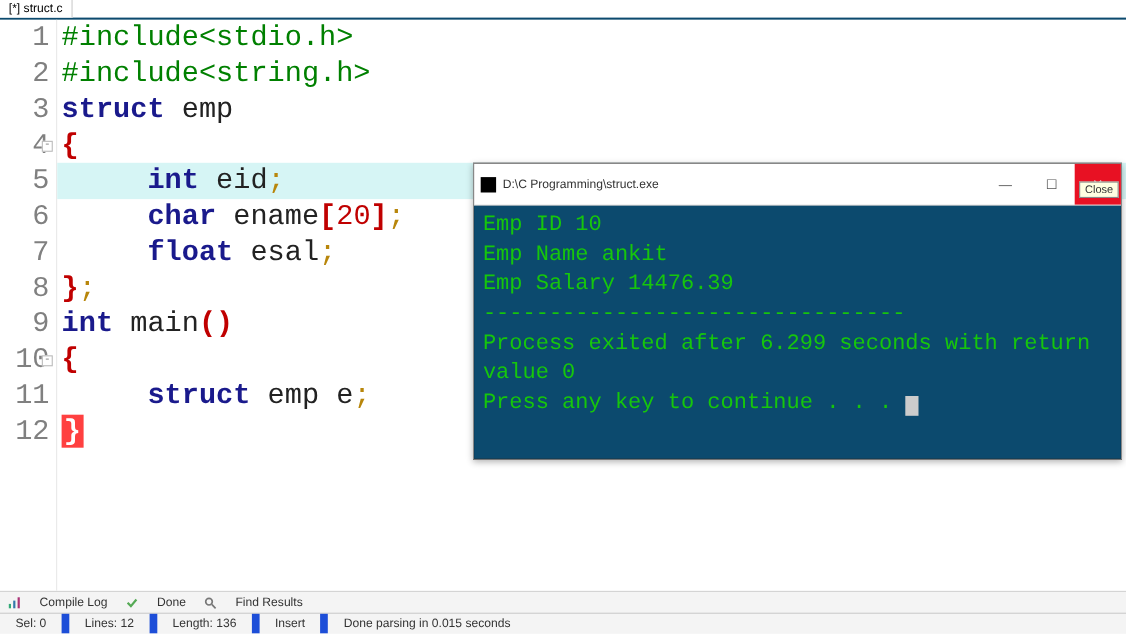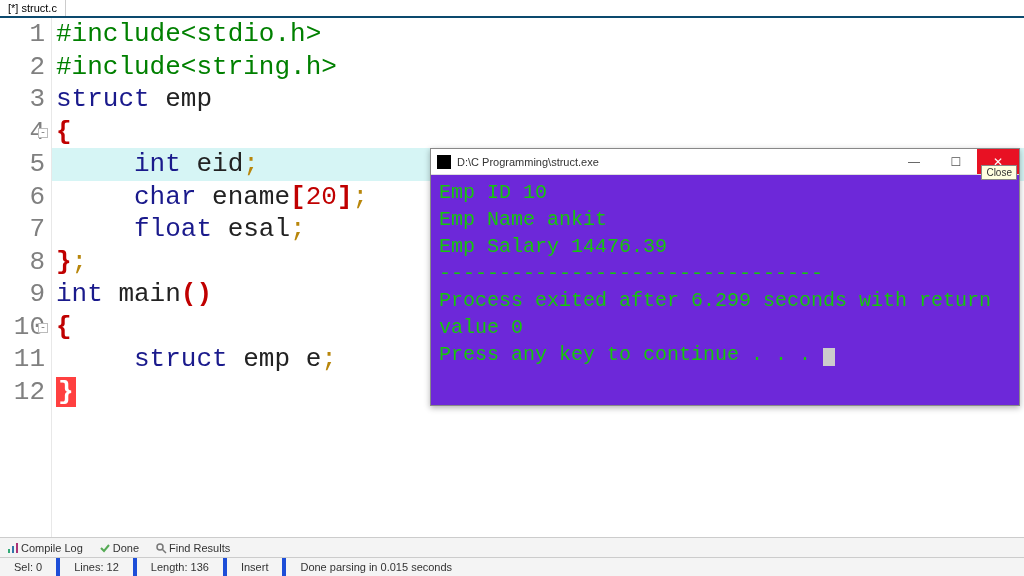--- a/index.html
+++ b/index.html
@@ -9,48 +9,48 @@
     .tab { background: #fff; padding: 1px 8px; font-size: 11px; border-right: 1px solid #ccc; height: 100%; display: flex; align-items: center; }
     
     .editor { background: #fff; height: 519px; display: flex; font-family: Consolas, "Courier New", monospace; font-size: 26px; line-height: 1.25; position: relative; }
     .gutter { width: 52px; text-align: right; padding-right: 6px; color: #808080; user-select: none; position: relative; border-right: 1px solid #e8e8e8; }
     .gutter .ln { height: 32.5px; }
     .code { flex: 1; position: relative; }
     .code .row { height: 32.5px; white-space: pre; padding-left: 4px; }
     .row.highlight { background: #d6f5f5; }
     
     .kw-pp { color: #008000; }
-    .kw-type { color: #1a1a8c; font-weight: normal; }
+    .kw-type { color: #1a1a8c; font-weight: bold; }
     .brace-open { color: #c00000; font-weight: bold; }
     .brace-last { background: #ff4040; color: #fff; padding: 0 2px; font-weight: bold; }
     .num { color: #c00000; }
     .paren { color: #c00000; font-weight: bold; }
     .plain { color: #222; }
     .semi { color: #b8860b; }
     
     .fold { position: absolute; left: 38px; color: #808080; font-size: 10px; width: 10px; height: 10px; border: 1px solid #bbb; text-align: center; line-height: 8px; background: #fff; }
     
     .console-window { position: absolute; left: 430px; top: 148px; width: 590px; border: 1px solid #888; background: #000; box-shadow: 0 2px 6px rgba(0,0,0,0.3); }
-    .console-titlebar { background: #fff; height: 26px; display: flex; align-items: center; border-bottom: 1px solid #ddd; }
+    .console-titlebar { background: #fff; height: 38px; display: flex; align-items: center; border-bottom: 1px solid #ddd; }
     .console-icon { width: 14px; height: 14px; background: #000; margin: 0 6px; }
     .console-title { flex: 1; font-size: 11px; color: #333; }
     .win-btns { display: flex; height: 100%; }
     .win-btn { width: 42px; display: flex; align-items: center; justify-content: center; font-size: 12px; color: #555; }
     .win-btn.close { background: #e81123; color: #fff; }
     .tooltip { position: absolute; right: 2px; top: 16px; background: #ffffe1; border: 1px solid #888; padding: 1px 4px; font-size: 10px; color: #333; z-index: 5; }
     
-    .console-body { background: #6d28d9; padding: 4px 8px; font-family: Consolas, "Courier New", monospace; font-size: 20px; color: #16c60c; line-height: 1.35; white-space: pre-wrap; word-break: break-all; min-height: 230px; }
+    .console-body { background: #0c4a6e; padding: 4px 8px; font-family: Consolas, "Courier New", monospace; font-size: 20px; color: #16c60c; line-height: 1.35; white-space: pre-wrap; word-break: break-all; min-height: 230px; }
     .cursor-block { display: inline-block; background: #ccc; width: 12px; height: 18px; vertical-align: text-bottom; }
     
     .bottom-tabs { background: #f4f4f4; border-top: 1px solid #ccc; height: 20px; display: flex; align-items: center; padding-left: 4px; gap: 10px; }
-    .bottom-tab { display: flex; align-items: center; gap: 2px; font-size: 11px; color: #333; padding: 1px 3px; }
+    .bottom-tab { display: flex; align-items: center; gap: 17px; font-size: 11px; color: #333; padding: 1px 3px; }
     .bottom-tab svg { width: 12px; height: 12px; }
     
     .status-bar { background: #f4f4f4; border-top: 1px solid #ccc; height: 19px; display: flex; align-items: center; font-size: 11px; color: #333; }
-    .status-cell { padding: 0 14px; border-right: 4px solid #1d4ed8; height: 100%; display: flex; align-items: center; }
+    .status-cell { padding: 0 14px; border-right: 7px solid #1d4ed8; height: 100%; display: flex; align-items: center; }
     .status-cell:last-child { border-right: none; flex: 1; }
   </style>
 </head>
 <body>
 
 <div class="tab-bar">
   <div class="tab">[*] struct.c</div>
 </div>
 
 <div class="editor">

